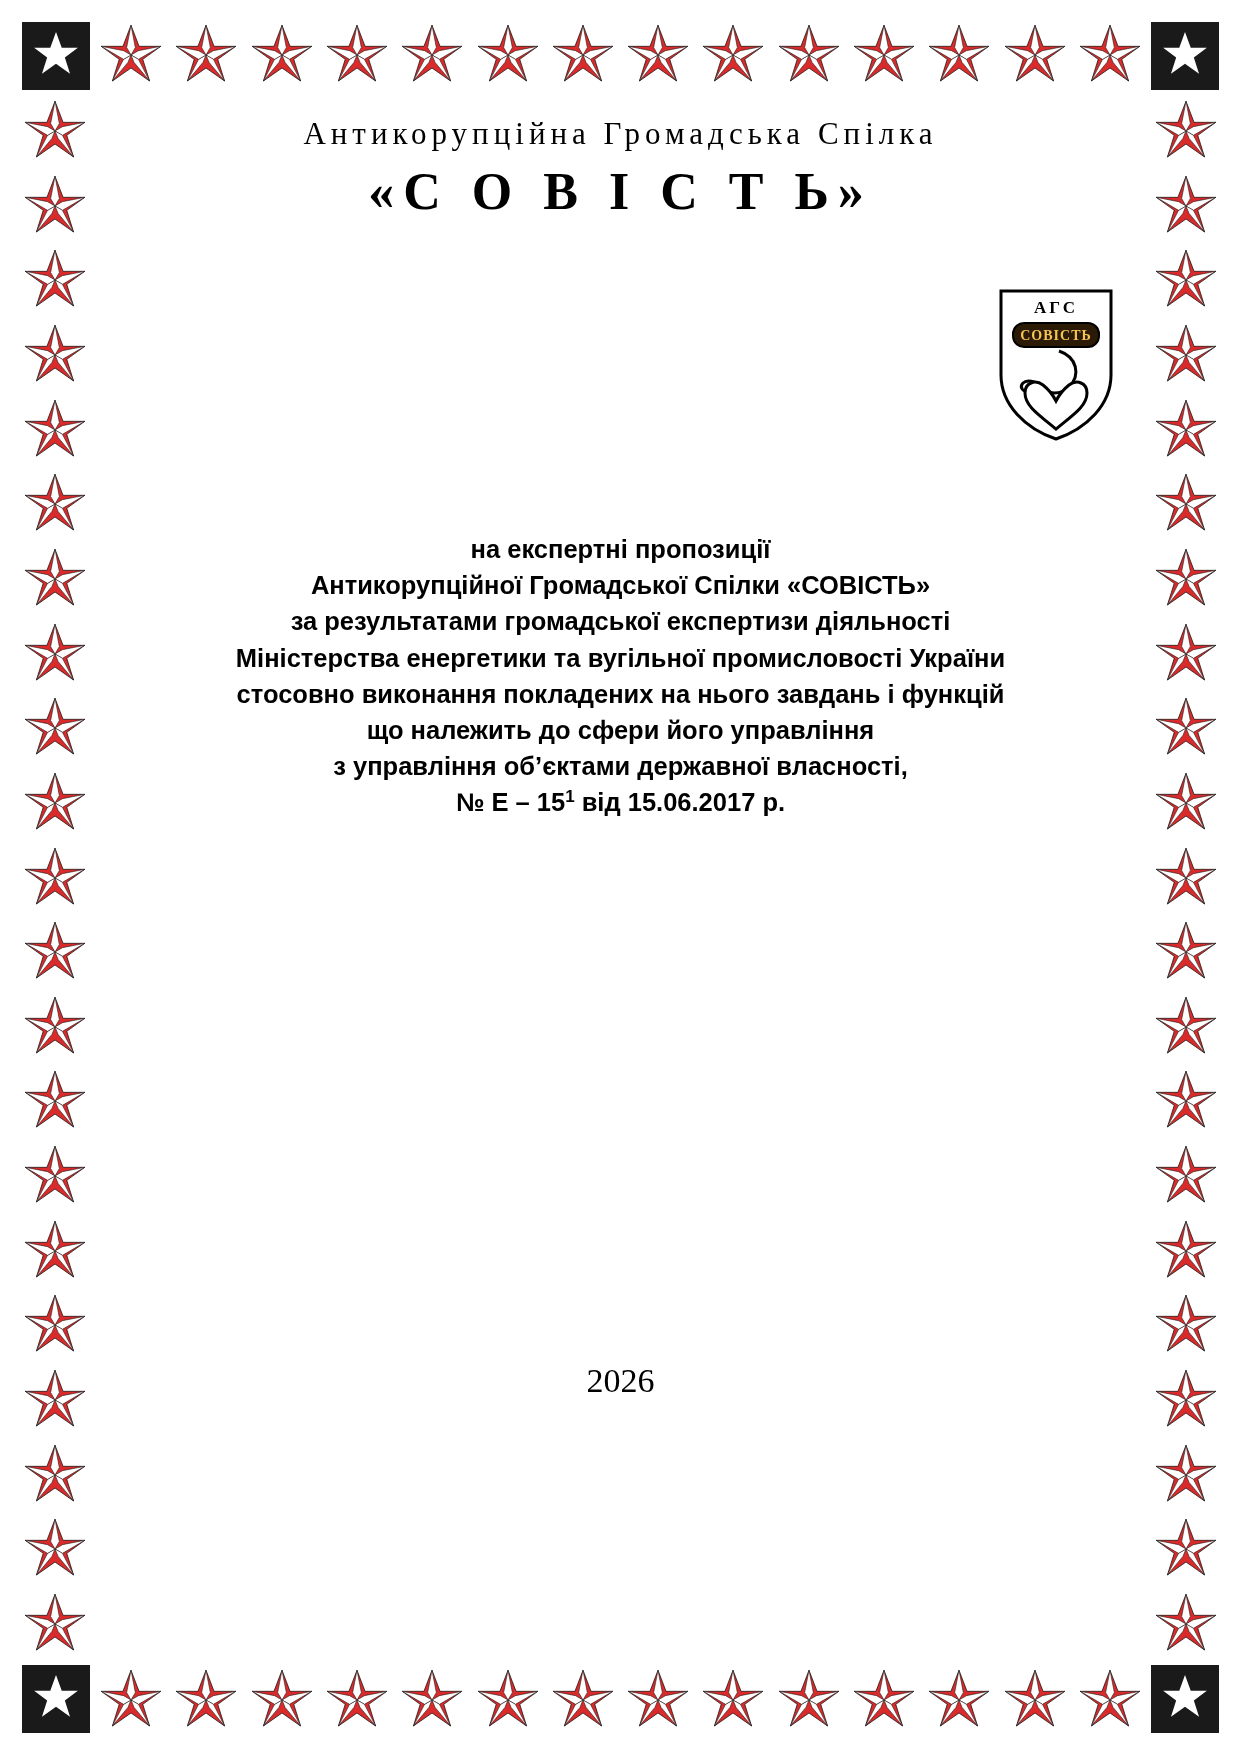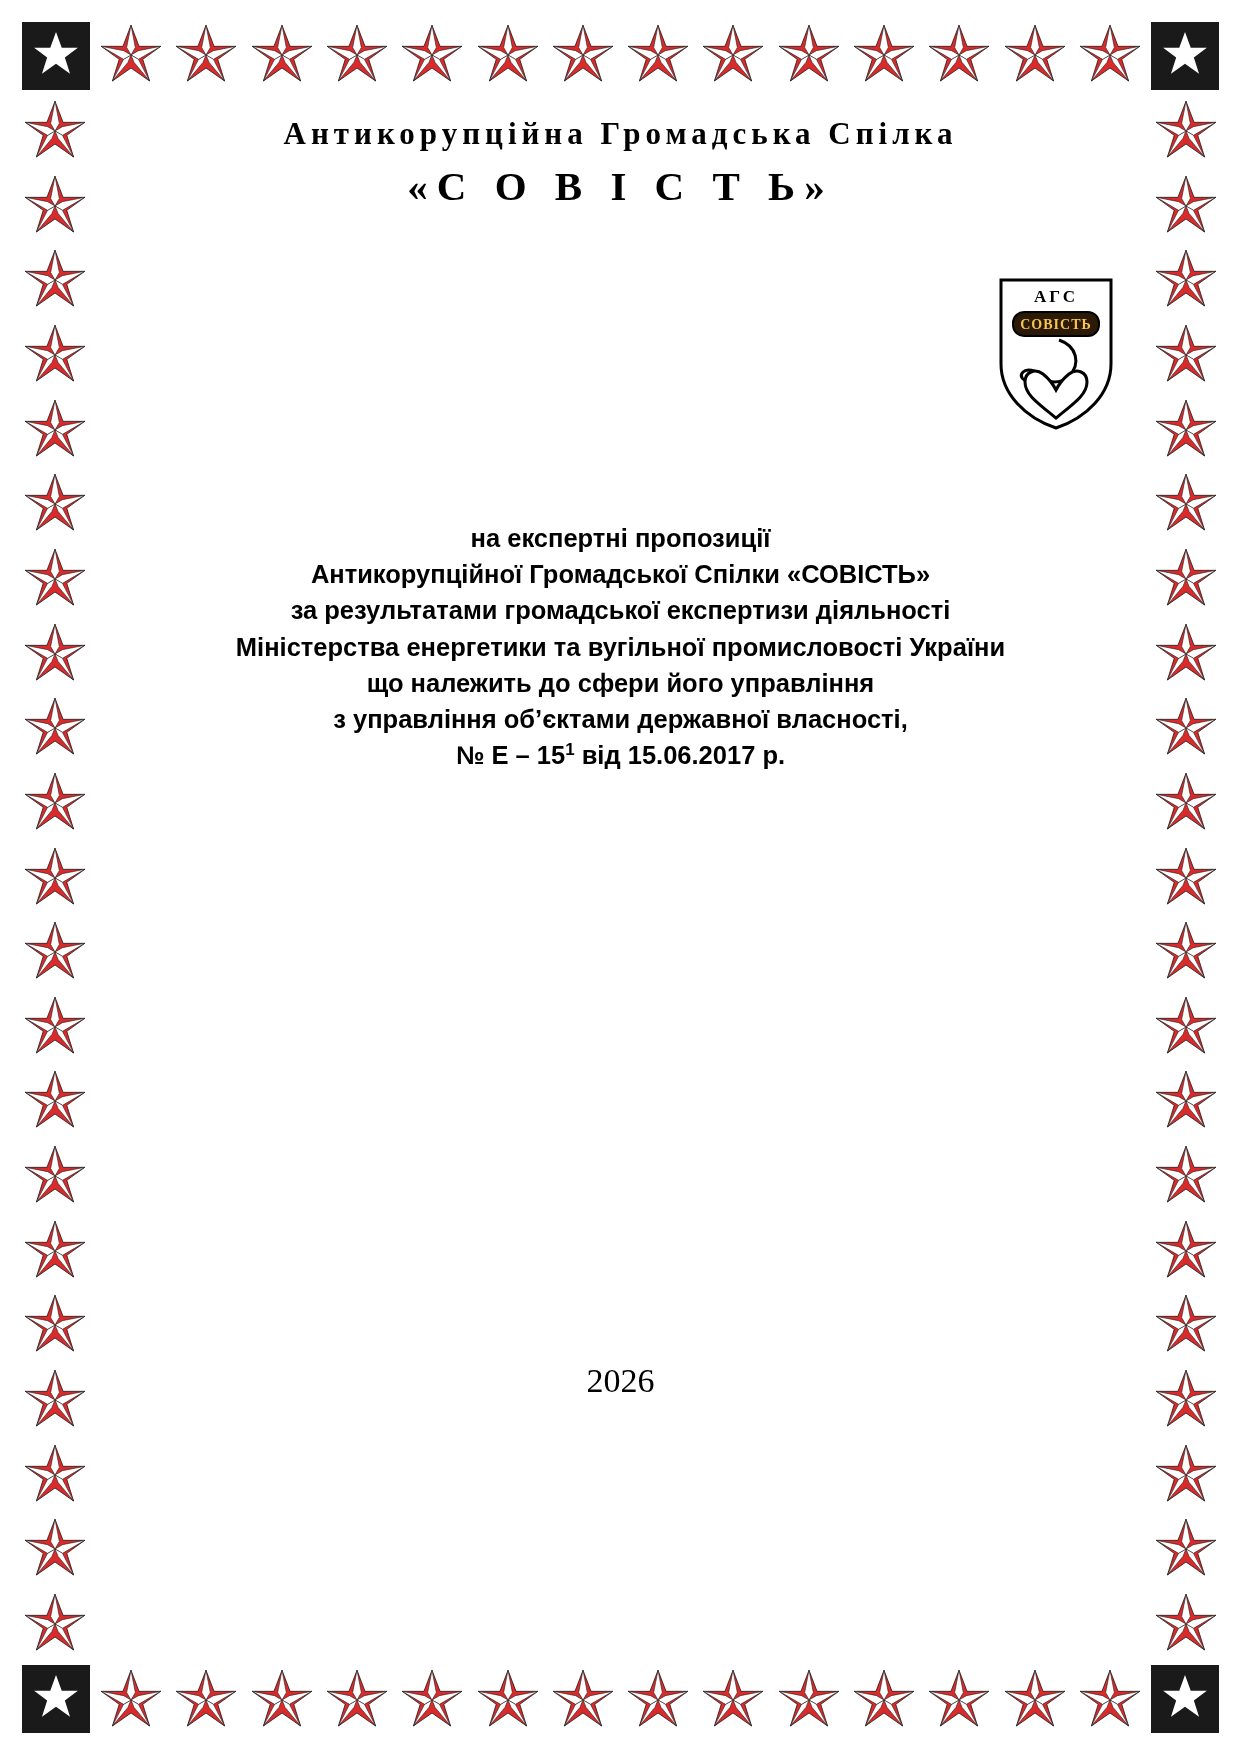--- a/index.html
+++ b/index.html
@@ -56,31 +56,31 @@
     position: absolute;
     left: 110px;
     top: 100px;
     width: 1021px;
     height: 1560px;
     text-align: center;
   }
 
   .org-line {
     font-family: "Liberation Serif", serif;
-    font-weight: bold;
+    font-weight: normal;
     font-size: 31px;
     letter-spacing: 5px;
     margin-top: 16px;
     white-space: nowrap;
   }
 
   .org-name {
     font-family: "Liberation Serif", serif;
     font-weight: bold;
-    font-size: 41px;
+    font-size: 52px;
     letter-spacing: 9px;
     margin-top: 10px;
     white-space: nowrap;
   }
 
   .logo-wrap {
     margin-top: 58px;
     display: flex;
     justify-content: flex-end;
   }
@@ -866,20 +866,21 @@
         <path d="M75 150 C55 134 44 126 44 114 C44 104 54 100 62 106 C67 110 72 116 75 122 C78 116 83 110 88 106 C96 100 106 104 106 114 C106 126 95 134 75 150 Z" fill="#ffffff" stroke="#000000" stroke-width="3"></path>
       </svg>
     </div>
 
 
     <div class="subtitle">
       <div>на експертні пропозиції</div>
       <div>Антикорупційної Громадської Спілки «СОВІСТЬ»</div>
       <div>за результатами громадської експертизи діяльності</div>
       <div>Міністерства енергетики та вугільної промисловості України</div>
+      <div>стосовно виконання покладених на нього завдань і функцій</div>
       <div>що належить до сфери його управління</div>
       <div>з управління об’єктами державної власності,</div>
       <div>
         <span>№ Е – 15</span><span class="sup">1</span><span> від  15.06.2017 р.</span>
       </div>
     </div>
 
     <div class="year">2026</div>
   </div>
 </div>

